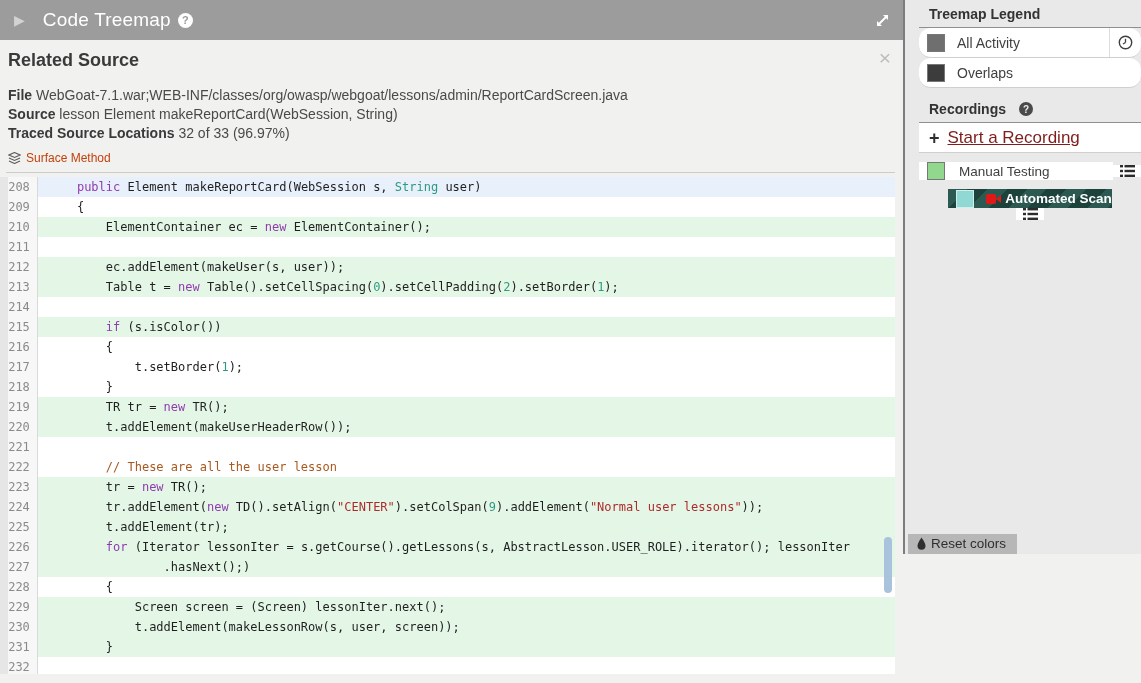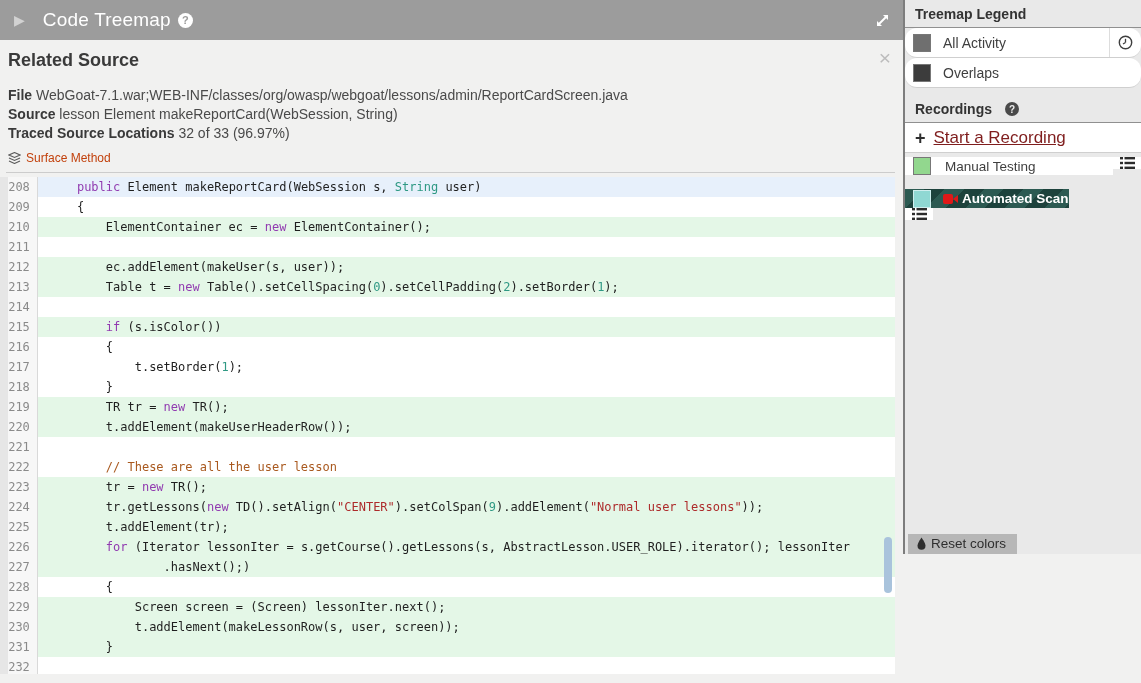--- a/index.html
+++ b/index.html
@@ -50,38 +50,38 @@
   .tok-k { color:#913bb0; }
   .tok-t { color:#2f9984; }
   .tok-s { color:#ad2b2b; }
   .tok-c { color:#a9591f; }
   .vscroll-thumb { position:absolute; right:3px; top:360px; width:8px; height:56px;
     background:#a9c3dc; border-radius:4px; cursor:pointer; }
 
   
   .sidebar {
     position:absolute; left:903px; top:0; width:238px; height:554px;
-    background:#e9e9e9; border-left:2px solid #7d7d7d;
+    background:#e9e9e9; border-left:2px solid #7d7d7d;padding-left:14px;
   }
   .sb-heading { font-size:14px; font-weight:bold; color:#333;
     padding:6px 10px 5px 10px; border-bottom:1px solid #909090;
     display:flex; align-items:center; gap:6px; }
   .sb-row { background:#fff; border-bottom:1px solid #cfcfcf;
     display:flex; align-items:center; height:30px; cursor:pointer;border-radius:12px; }
   .swatch { width:18px; height:18px; margin-left:8px; flex:0 0 18px;
     border:1px solid #777; }
   .sb-label { font-size:14px; color:#3f3f3f; margin-left:12px; flex:1; }
   .row-right { width:32px; align-self:stretch; display:flex; align-items:center; justify-content:center;
     border-left:1px solid #ddd; cursor:pointer; }
   .gap6 { height:7px; }
   .start-row { background:#fff; border-bottom:1px solid #cfcfcf; height:30px;
     display:flex; align-items:center; padding-left:10px; cursor:pointer; }
   .start-plus { font-size:18px; font-weight:bold; color:#2e2e2e; margin-right:8px; line-height:1; }
   .start-label { font-size:17px; color:#7f1d1d;text-decoration:underline; }
-  .rec-row { height:28px; display:flex; align-items:flex-start; margin-top:4px; cursor:pointer; }
+  .rec-row { height:28px; display:flex; align-items:center; margin-top:4px; cursor:pointer; }
   .rec-main { flex:1; display:flex; align-items:center; background:#fff; }
   .rec-label { font-size:13.5px; color:#3f3f3f; margin-left:14px; }
   .rec-icon-cell { width:28px; background:#fff; display:flex; align-items:center; justify-content:center; cursor:pointer; }
   .rec-row.selected { height:31px;flex-direction:column; }
   .rec-row.selected .rec-main {
     background:repeating-linear-gradient(135deg, #2c5a52 0 14px, #1d423c 14px 28px);
   }
   .rec-row.selected .rec-label { color:#fff; font-weight:bold; margin-left:4px; }
   .rec-row.selected .swatch { border-color:#cfeeee; }
   .cam { position:relative; width:15px; height:10px; margin-left:12px; flex:0 0 15px; }
@@ -194,21 +194,21 @@
           <div class="code-line hl-n">
             <span class="ln">222</span>
             <span class="lt"><span class="tok-p">        </span><span class="tok-c">// These are all the user lesson</span></span>
           </div>
           <div class="code-line hl-g">
             <span class="ln">223</span>
             <span class="lt"><span class="tok-p">        tr = </span><span class="tok-k">new</span><span class="tok-p"> TR();</span></span>
           </div>
           <div class="code-line hl-g">
             <span class="ln">224</span>
-            <span class="lt"><span class="tok-p">        tr.getLessons(</span><span class="tok-k">new</span><span class="tok-p"> TD().setAlign(</span><span class="tok-s">"CENTER"</span><span class="tok-p">).setColSpan(</span><span class="tok-t">9</span><span class="tok-p">).addElement(</span><span class="tok-s">"Normal user lessons"</span><span class="tok-p">));</span></span>
+            <span class="lt"><span class="tok-p">        tr.addElement(</span><span class="tok-k">new</span><span class="tok-p"> TD().setAlign(</span><span class="tok-s">"CENTER"</span><span class="tok-p">).setColSpan(</span><span class="tok-t">9</span><span class="tok-p">).addElement(</span><span class="tok-s">"Normal user lessons"</span><span class="tok-p">));</span></span>
           </div>
           <div class="code-line hl-g">
             <span class="ln">225</span>
             <span class="lt"><span class="tok-p">        t.addElement(tr);</span></span>
           </div>
           <div class="code-line hl-g">
             <span class="ln">226</span>
             <span class="lt"><span class="tok-p">        </span><span class="tok-k">for</span><span class="tok-p"> (Iterator lessonIter = s.getCourse().getLessons(s, AbstractLesson.USER_ROLE).iterator(); lessonIter</span></span>
           </div>
           <div class="code-line hl-g">

